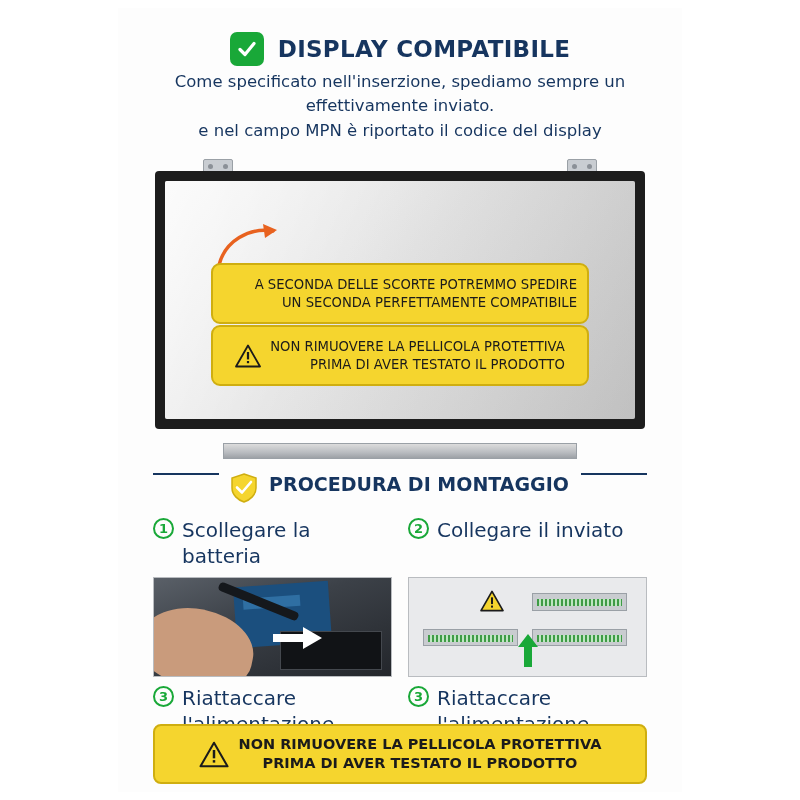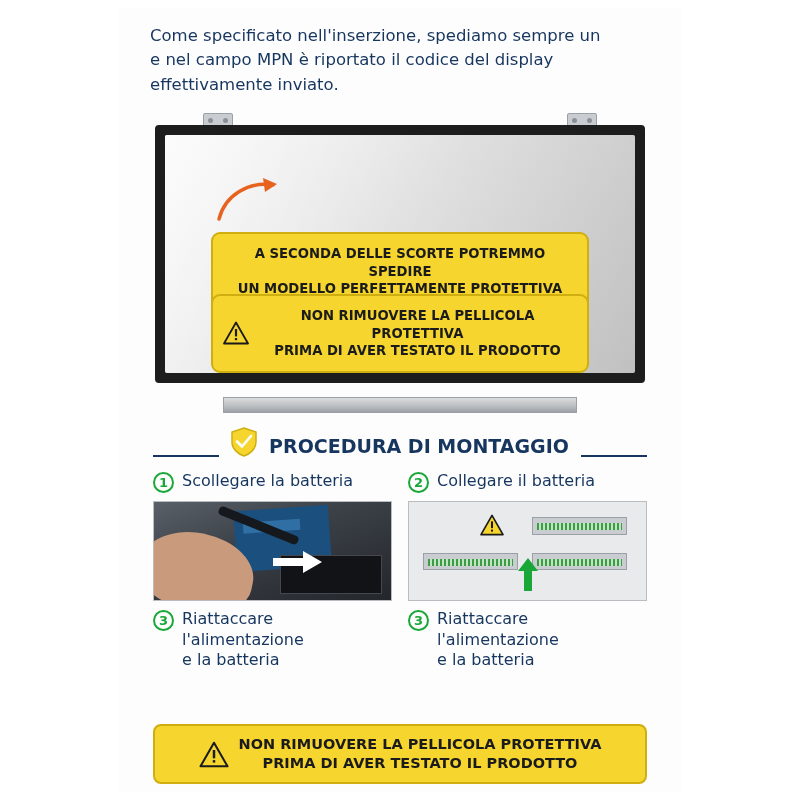--- a/index.html
+++ b/index.html
@@ -51,23 +51,23 @@
   .check-badge svg { display: block; }
   .header-title {
     font-size: 23px;
     font-weight: bold;
     color: #16355f;
     letter-spacing: 0.3px;
   }
 
   
   .intro {
-    margin: 16px auto 0 auto;
+    margin: 4px auto 0 auto;
     width: 500px;
-    text-align: left;
+    text-align: center;
     color: #16355f;
     font-size: 16.5px;
     line-height: 1.47;
   }
   .intro span { display: block; }
 
   
   .screen-wrap {
     position: relative;
     margin: 16px auto 0 auto;
@@ -147,38 +147,37 @@
   .notice {
     position: absolute;
     left: 50%;
     transform: translateX(-50%);
     width: 378px;
     background: #f5d52e;
     border: 2px solid #cfae10;
     border-radius: 9px;
     box-sizing: border-box;
     color: #1b1b1b;
-    font-weight: bold;
+    font-weight: normal;
     font-size: 13.2px;
     line-height: 1.35;
-    text-align: center;
+    text-align: right;
     padding: 11px 10px;
-    margin-top: 15px;
   }
   .notice.one { top: 104px; }
   .notice.two { top: 166px; display: flex; align-items: center; gap: 9px; justify-content: center; }
   .notice .lines { display: block; }
   .notice .lines span { display: block; }
 
   .warn-tri { flex: none; }
 
   
   .section-head {
     display: flex;
-    align-items: flex-end;
+    align-items: flex-start;
     gap: 12px;
     margin: 14px auto 0 auto;
     width: 494px;
   }
   .rule {
     flex: 1;
     height: 2px;
     background: #16355f;
   }
   .shield {
@@ -215,21 +214,21 @@
     font-weight: bold;
     font-size: 13px;
     display: flex;
     align-items: center;
     justify-content: center;
     box-sizing: border-box;
     margin-top: 1px;
   }
   .step-text {
     color: #16355f;
-    font-size: 16px;
+    font-size: 20px;
     line-height: 1.3;
   }
   .step-text span { display: block; }
 
   .photo {
     height: 100px;
     border: 1px solid #b9bcc0;
     box-sizing: border-box;
     position: relative;
     overflow: hidden;
@@ -334,46 +333,54 @@
     text-align: center;
   }
   .footer-banner .lines span { display: block; }
 </style>
 </head>
 <body>
 
 <div class="page">
   <div class="frame">
 
+    <div class="header">
+      <div class="check-badge">
+        <svg width="22" height="22" viewBox="0 0 22 22" aria-hidden="true">
+          <path d="M4 11.5 L9 16.5 L18 5.5" fill="none" stroke="#ffffff" stroke-width="3.2" stroke-linecap="round" stroke-linejoin="round"></path>
+        </svg>
+      </div>
+      <div class="header-title">DISPLAY COMPATIBILE</div>
+    </div>
 
     <div class="intro">
       <span>Come specificato nell'inserzione, spediamo sempre un</span>
+      <span>effettivamente inviato.</span>
       <span>e nel campo MPN è riportato il codice del display</span>
-      <span>effettivamente inviato.</span>
     </div>
 
     <div class="screen-wrap">
       <div class="bracket left"></div>
       <div class="bracket right"></div>
 
       <div class="panel">
         <div class="panel-inner">
           <div class="panel-sheen"></div>
         </div>
       </div>
 
       <svg class="arrow-swoosh" viewBox="0 0 72 46">
         <path d="M4 44 C 10 20, 34 6, 58 10" fill="none" stroke="#e8621f" stroke-width="3.4" stroke-linecap="round"></path>
         <path d="M62 9 L48 3 L50 17 Z" fill="#e8621f"></path>
       </svg>
 
       <div class="notice one">
         <div class="lines">
           <span>A SECONDA DELLE SCORTE POTREMMO SPEDIRE</span>
-          <span>UN MODELLO PERFETTAMENTE PROTETTIVA</span>
+          <span>UN SECONDA PERFETTAMENTE COMPATIBILE</span>
         </div>
       </div>
 
       <div class="notice two">
         <svg class="warn-tri" width="26" height="24" viewBox="0 0 26 24">
           <path d="M13 1.5 L25 22.5 L1 22.5 Z" fill="#f5d52e" stroke="#1b1b1b" stroke-width="1.8" stroke-linejoin="round"></path>
           <rect x="11.9" y="8" width="2.2" height="7.4" fill="#1b1b1b"></rect>
           <rect x="11.9" y="17" width="2.2" height="2.2" fill="#1b1b1b"></rect>
         </svg>
         <div class="lines">
@@ -400,21 +407,21 @@
       <div class="step">
         <div class="step-num">1</div>
         <div class="step-text">
           <span>Scollegare la batteria</span>
         </div>
       </div>
 
       <div class="step">
         <div class="step-num">2</div>
         <div class="step-text">
-          <span>Collegare il batteria</span>
+          <span>Collegare il inviato</span>
         </div>
       </div>
 
       <div class="photo left-photo">
         <div class="pcb"></div>
         <div class="battery"></div>
         <div class="screwdriver"></div>
         <div class="hand"></div>
         <svg style="position:absolute; left:50%; top:48%; width:50px; height:26px;" viewBox="0 0 50 26">
           <path d="M0 9 H30 V2 L49 13 L30 24 V17 H0 Z" fill="#ffffff"></path>

